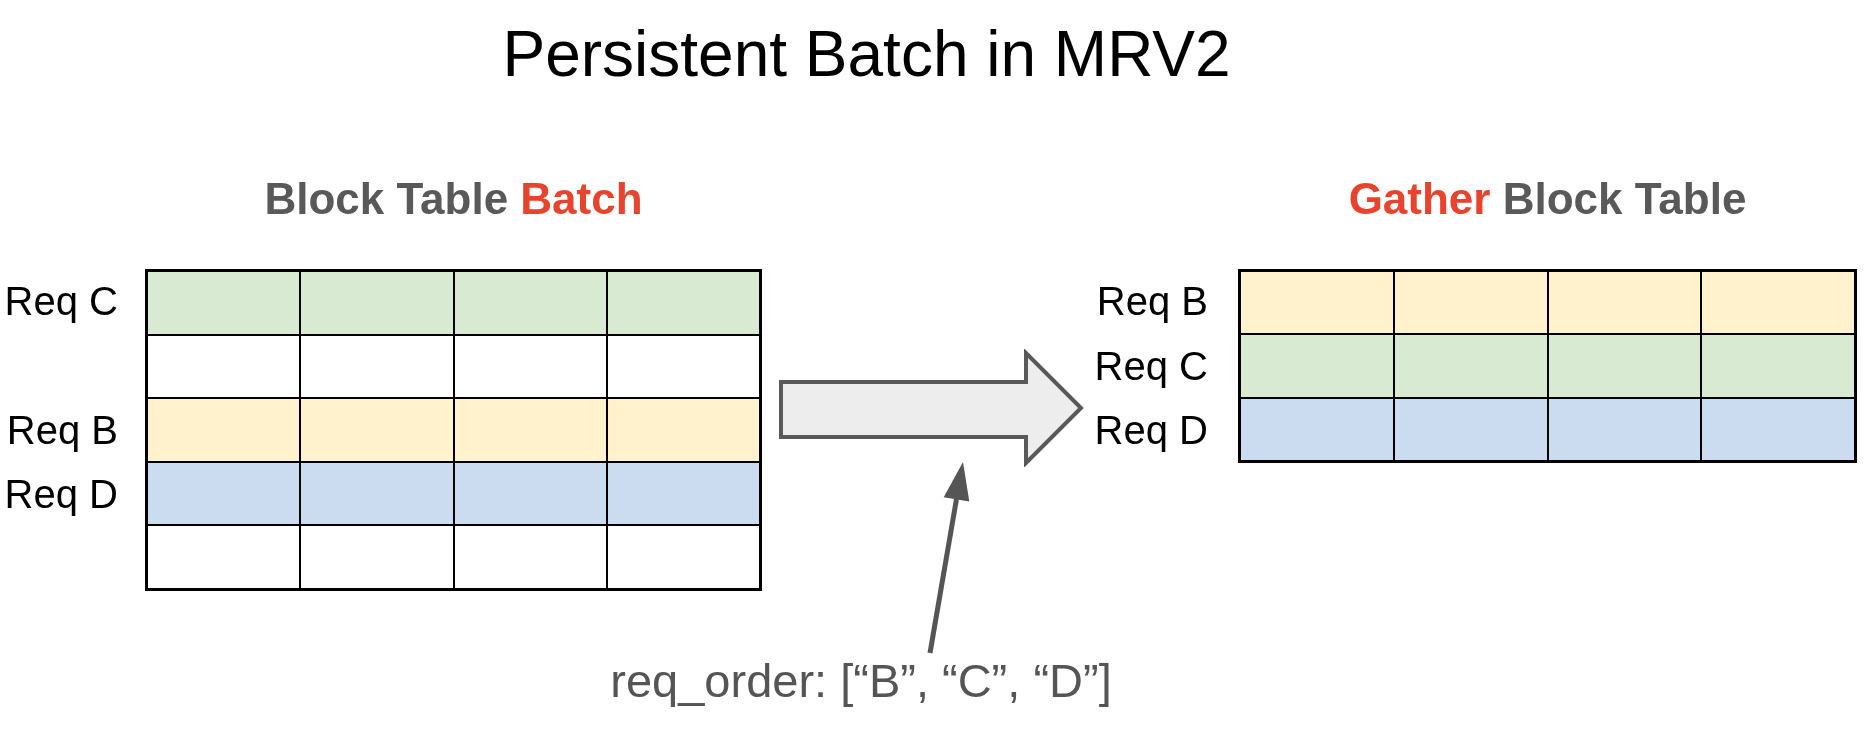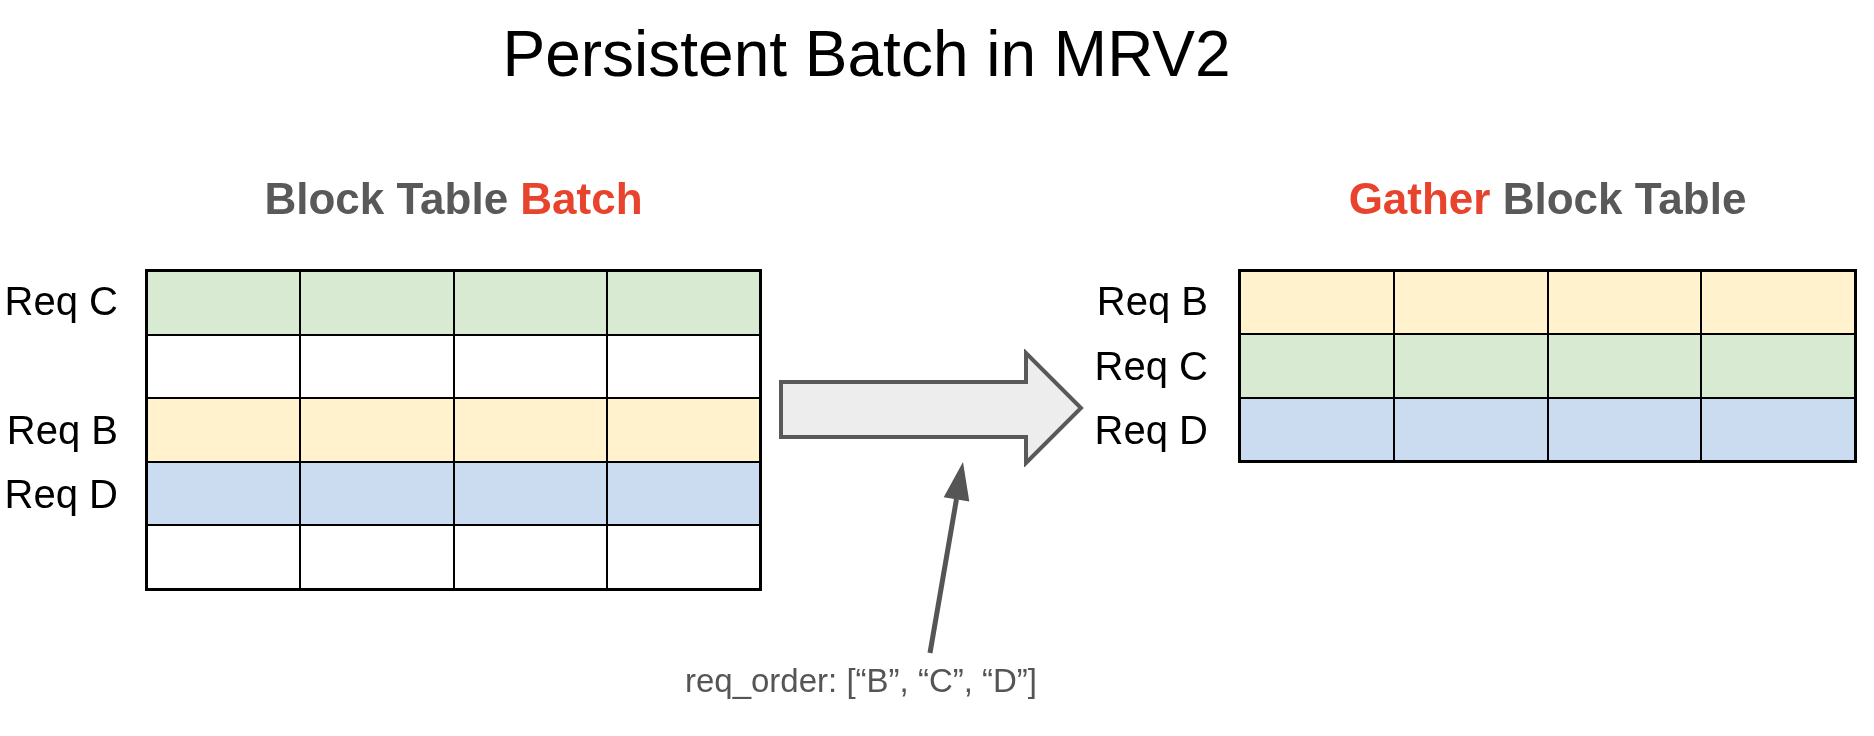--- a/index.html
+++ b/index.html
@@ -69,21 +69,21 @@
     font-size: 37px;
     color: #000000;
   }
   .pointer-line { stroke: var(--anno); stroke-width: 5; }
   .pointer-head { fill: var(--anno); }
   .annotation {
     position: absolute;
     left: 561px; top: 652px;
     width: 600px;
     text-align: center;
-    font-size: 33px;
+    font-size: 47px;
     line-height: 58px;
     color: var(--anno);
     white-space: nowrap;
   }
 </style>
 </head>
 <body>
 
 <div class="canvas">
 

